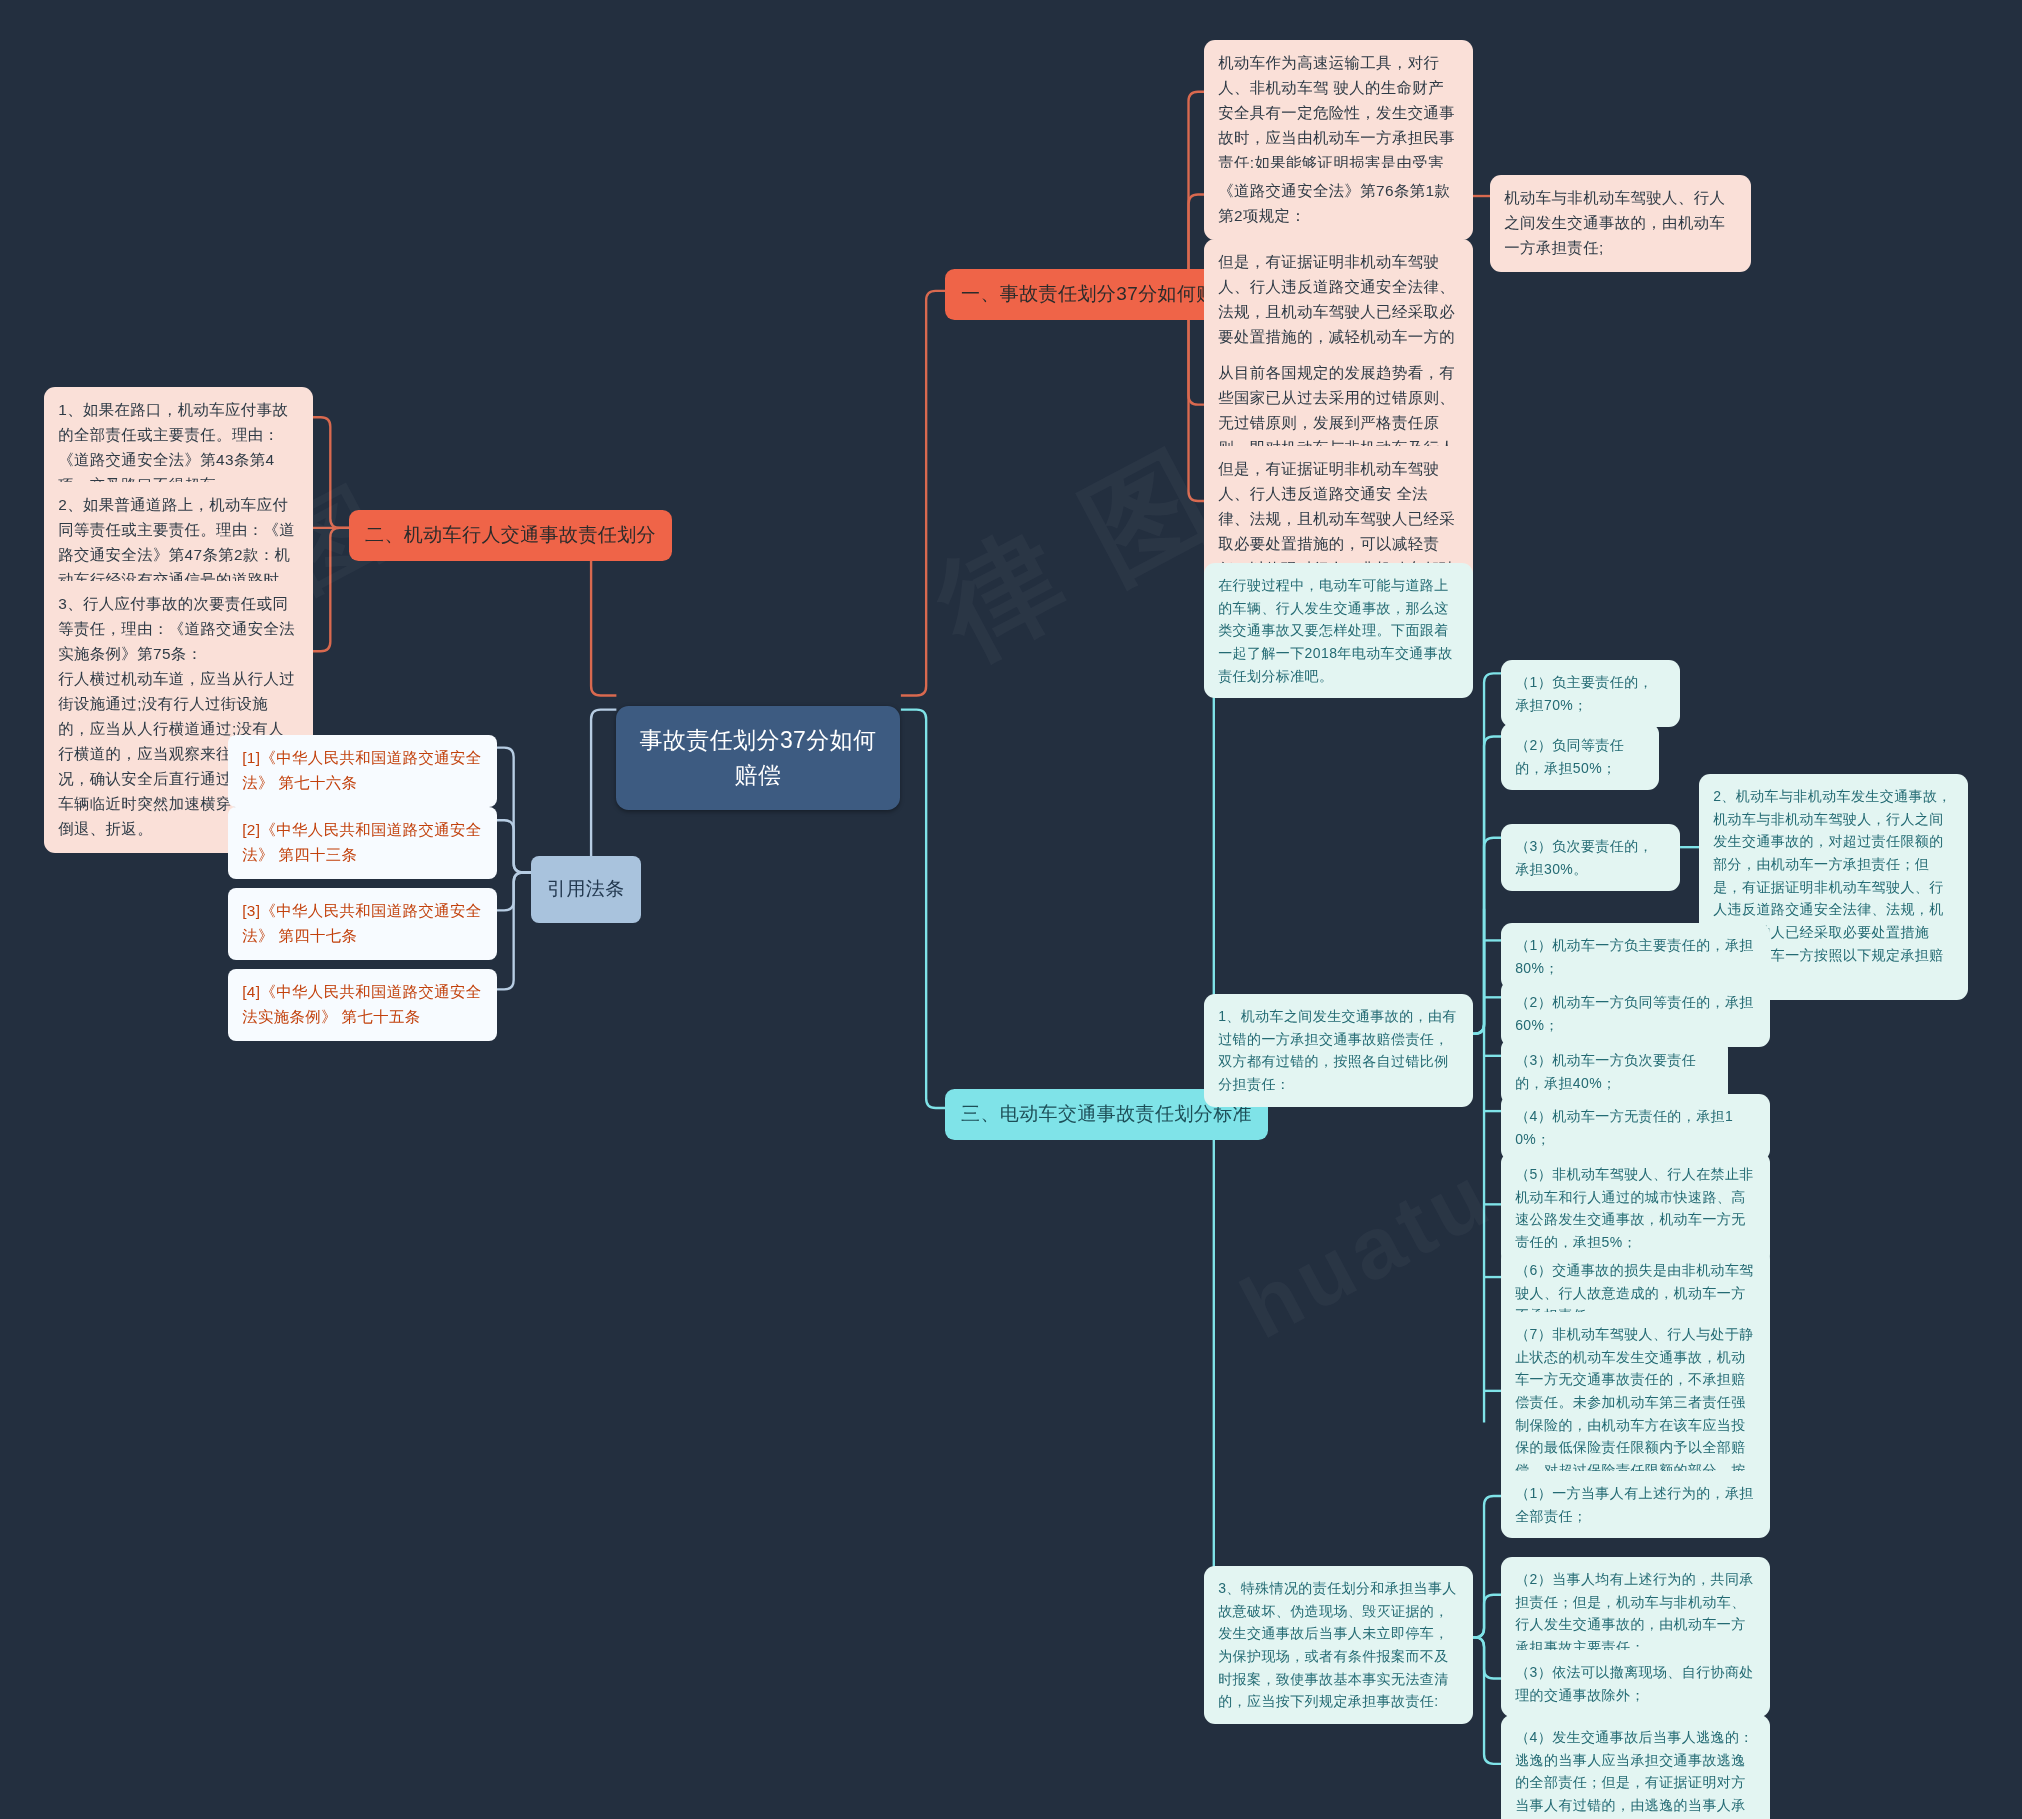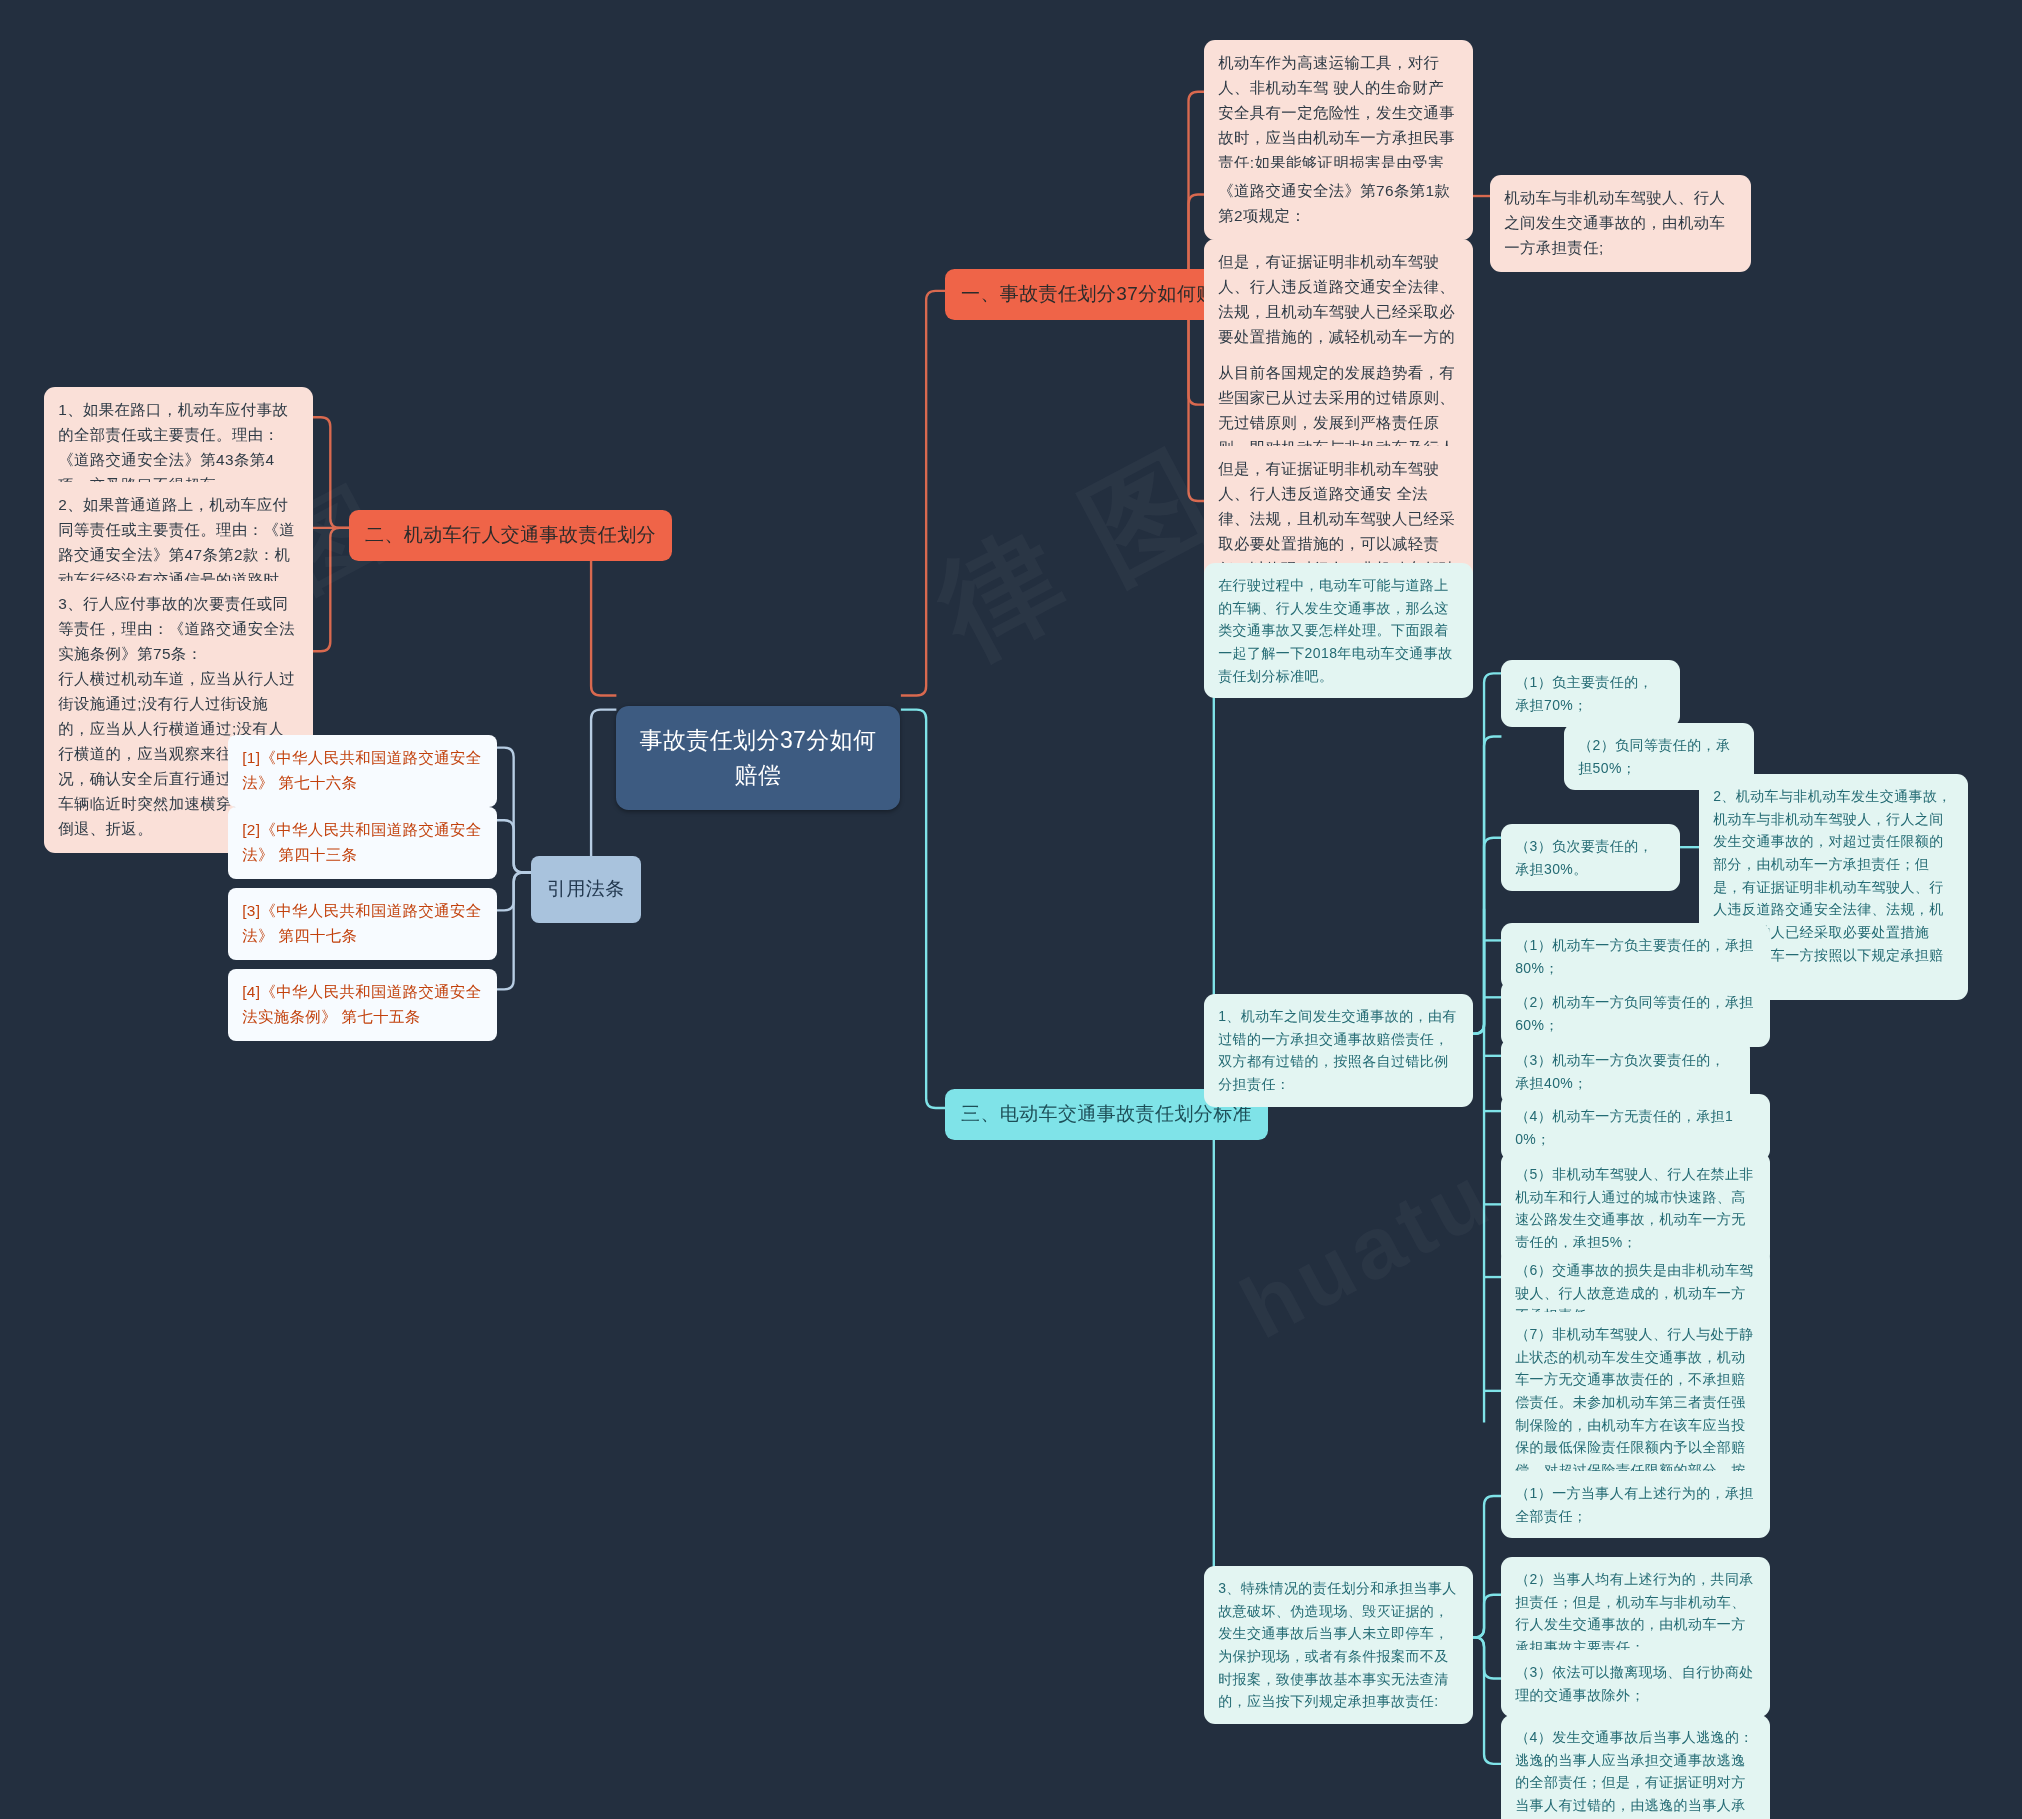--- a/index.html
+++ b/index.html
@@ -180,27 +180,27 @@
   <div class="node leaf-white" style="left:228px; top:807px; width:269px;">[2]《中华人民共和国道路交通安全法》 第四十三条</div>
   <div class="node leaf-white" style="left:228px; top:888px; width:269px;">[3]《中华人民共和国道路交通安全法》 第四十七条</div>
   <div class="node leaf-white" style="left:228px; top:969px; width:269px;">[4]《中华人民共和国道路交通安全法实施条例》 第七十五条</div>
 
   <div class="node branch-cyan" style="left:945px; top:1089px;">三、电动车交通事故责任划分标准</div>
 
   <div class="node leaf-cyan" style="left:1204px; top:563px; width:269px;">在行驶过程中，电动车可能与道路上的车辆、行人发生交通事故，那么这类交通事故又要怎样处理。下面跟着一起了解一下2018年电动车交通事故责任划分标准吧。</div>
 
   <div class="node leaf-cyan" style="left:1204px; top:994px; width:269px;">1、机动车之间发生交通事故的，由有过错的一方承担交通事故赔偿责任，双方都有过错的，按照各自过错比例分担责任：</div>
   <div class="node leaf-cyan" style="left:1501px; top:660px; width:179px;">（1）负主要责任的，承担70%；</div>
-  <div class="node leaf-cyan" style="left:1564px; top:723px; width:190px;">（2）负同等责任的，承担50%；</div>
+  <div class="node leaf-cyan" style="left:1501px; top:723px; width:158px;">（2）负同等责任的，承担50%；</div>
   <div class="node leaf-cyan" style="left:1501px; top:824px; width:179px;">（3）负次要责任的，承担30%。</div>
 
   <div class="node leaf-cyan" style="left:1699px; top:774px; width:269px;">2、机动车与非机动车发生交通事故，机动车与非机动车驾驶人，行人之间发生交通事故的，对超过责任限额的部分，由机动车一方承担责任；但是，有证据证明非机动车驾驶人、行人违反道路交通安全法律、法规，机动车驾驶人已经采取必要处置措施的，机动车一方按照以下规定承担赔偿责任。</div>
   <div class="node leaf-cyan" style="left:1501px; top:923px; width:269px;">（1）机动车一方负主要责任的，承担80%；</div>
   <div class="node leaf-cyan" style="left:1501px; top:980px; width:269px;">（2）机动车一方负同等责任的，承担60%；</div>
-  <div class="node leaf-cyan" style="left:1501px; top:1038px; width:249px;">（3）机动车一方负次要责任的，承担40%；</div>
+  <div class="node leaf-cyan" style="left:1501px; top:1038px; width:227px;">（3）机动车一方负次要责任的，承担40%；</div>
   <div class="node leaf-cyan" style="left:1501px; top:1094px; width:269px;">（4）机动车一方无责任的，承担10%；</div>
   <div class="node leaf-cyan" style="left:1501px; top:1152px; width:269px;">（5）非机动车驾驶人、行人在禁止非机动车和行人通过的城市快速路、高速公路发生交通事故，机动车一方无责任的，承担5%；</div>
   <div class="node leaf-cyan" style="left:1501px; top:1248px; width:269px;">（6）交通事故的损失是由非机动车驾驶人、行人故意造成的，机动车一方不承担责任；</div>
   <div class="node leaf-cyan" style="left:1501px; top:1312px; width:269px;">（7）非机动车驾驶人、行人与处于静止状态的机动车发生交通事故，机动车一方无交通事故责任的，不承担赔偿责任。未参加机动车第三者责任强制保险的，由机动车方在该车应当投保的最低保险责任限额内予以全部赔偿，对超过保险责任限额的部分，按照当前规定赔偿。</div>
 
   <div class="node leaf-cyan" style="left:1204px; top:1566px; width:269px;">3、特殊情况的责任划分和承担当事人故意破坏、伪造现场、毁灭证据的，发生交通事故后当事人未立即停车，为保护现场，或者有条件报案而不及时报案，致使事故基本事实无法查清的，应当按下列规定承担事故责任:</div>
   <div class="node leaf-cyan" style="left:1501px; top:1471px; width:269px;">（1）一方当事人有上述行为的，承担全部责任；</div>
   <div class="node leaf-cyan" style="left:1501px; top:1557px; width:269px;">（2）当事人均有上述行为的，共同承担责任；但是，机动车与非机动车、行人发生交通事故的，由机动车一方承担事故主要责任；</div>
   <div class="node leaf-cyan" style="left:1501px; top:1650px; width:269px;">（3）依法可以撤离现场、自行协商处理的交通事故除外；</div>
   <div class="node leaf-cyan" style="left:1501px; top:1715px; width:269px;">（4）发生交通事故后当事人逃逸的：逃逸的当事人应当承担交通事故逃逸的全部责任；但是，有证据证明对方当事人有过错的，由逃逸的当事人承担事故的主要责任。</div>

